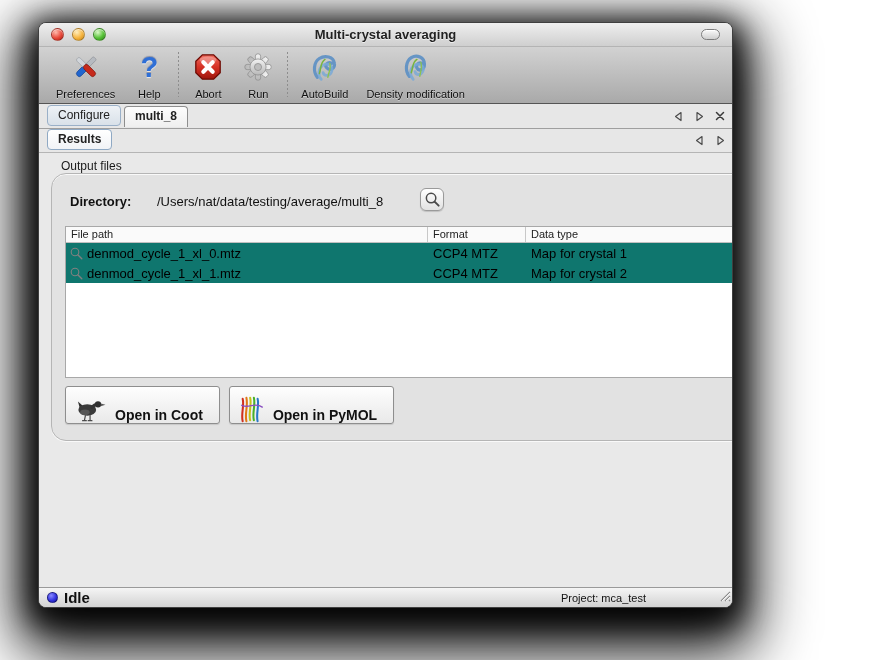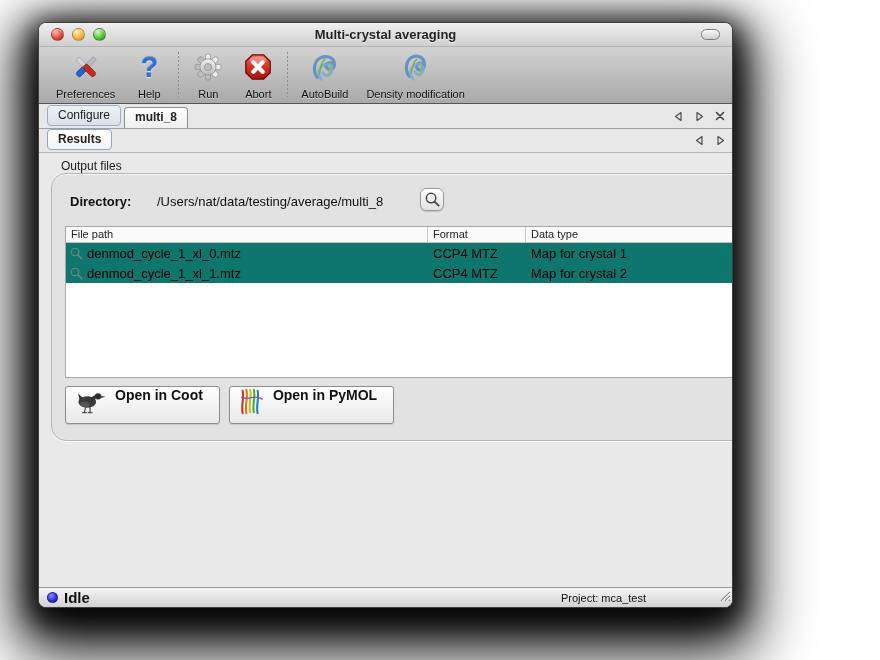--- a/index.html
+++ b/index.html
@@ -42,21 +42,21 @@
   .tb-label { font-size:11px; color:#111; margin-top:4px; white-space:nowrap;
     text-shadow:0 1px 0 rgba(255,255,255,0.45); }
   .tb-sep { width:1px; align-self:stretch; margin:5px 4px 3px 4px;
     background-image:linear-gradient(#8d8d8d 55%, transparent 45%);
     background-size:1px 4px; }
   .help-q { font-size:29px; font-weight:bold; color:#2f6fd6; line-height:30px;
     text-shadow:0 1px 1px rgba(255,255,255,0.7), 0 -1px 1px rgba(10,30,90,0.35); }
 
   
   .tabstrip { height:25px; flex:0 0 25px; background:#e7e7e7;
-    border-bottom:1px solid #9f9f9f; display:flex; align-items:flex-end;
+    border-bottom:1px solid #9f9f9f; display:flex; align-items:center;
     padding-left:8px; position:relative; }
   .tabstrip.second { height:24px; flex:0 0 24px; border-bottom-color:#b5b5b5; }
   .tab { font-size:12px; color:#222; padding:2px 10px 3px 10px; margin-right:3px;
     border:1px solid #9ab0c8; border-radius:4px; background:linear-gradient(#eef2f6,#d9e1e9);
     margin-bottom:2px; cursor:default; }
   .tab.selected { font-weight:bold; border:1px solid #8e8e8e; border-bottom:none;
     border-radius:4px 4px 0 0; background:linear-gradient(#fdfdfd,#efefef);
     margin-bottom:0; padding-bottom:4px; }
   .tab.pill-selected { font-weight:bold; border:1px solid #8fa9c4; border-radius:4px;
     background:linear-gradient(#ffffff,#f1f3f6); margin-bottom:2px; }
@@ -89,21 +89,21 @@
     border-right:1px solid #c8c8c8; overflow:hidden; white-space:nowrap; }
   .ft-header > div:last-child { border-right:none; }
   .ft-row { display:grid; grid-template-columns:362px 98px 242px 1fr;
     height:20px; flex:0 0 20px; align-items:center; background:#0f766e; cursor:default; }
   .ft-cell { font-size:13px; color:#000; padding-left:5px; white-space:nowrap; overflow:hidden; }
   .ft-cell.first { display:flex; align-items:center; gap:4px; padding-left:4px; }
 
   .btn-row { position:absolute; left:13px; top:212px; display:flex; gap:9px; }
   .big-btn { height:38px; border:1px solid #8e8e8e; border-radius:3px;
     background:linear-gradient(#fefefe,#e9e9e9);
-    display:flex; align-items:flex-start; padding:0 16px 0 8px; gap:7px;
+    display:flex; align-items:flex-end; padding:0 16px 0 8px; gap:7px;
     font-size:14px; font-weight:bold; color:#111; cursor:default;
     box-shadow:0 1px 1px rgba(0,0,0,0.12); }
 
   
   .statusbar { height:20px; flex:0 0 20px; position:relative;
     background:linear-gradient(#f5f5f5,#d2d2d2); border-top:1px solid #9a9a9a;
     display:flex; align-items:center; padding:0 8px; }
   .status-dot { width:11px; height:11px; border-radius:50%; margin-right:6px;
     background:radial-gradient(circle at 35% 30%, #8a8aff, #3434e0 55%, #14149a);
     border:1px solid rgba(0,0,20,0.4); }
@@ -159,41 +159,41 @@
     <div class="tb-item">
       <div class="tb-icon">
           <span class="help-q">?</span>
         </div>
       <div class="tb-label">Help</div>
     </div>
     <div class="tb-sep"></div>
     <div class="tb-item">
       <div class="tb-icon">
         <svg width="30" height="30" viewBox="0 0 32 32">
+          <polygon points="10,3 22,3 29,10 29,22 22,29 10,29 3,22 3,10" fill="url(#redGrad)" stroke="#6e0c05" stroke-width="1.4"></polygon>
+          <ellipse cx="16" cy="8.5" rx="9" ry="3.6" fill="rgba(255,255,255,0.3)"></ellipse>
+          <path d="M11 11 L21 21 M21 11 L11 21" stroke="#fff" stroke-width="4.4" stroke-linecap="round"></path>
+        </svg>
+      </div>
+      <div class="tb-label">Abort</div>
+    </div>
+    <div class="tb-item">
+      <div class="tb-icon">
+        <svg width="30" height="30" viewBox="0 0 32 32">
           <g fill="url(#gearGrad)" stroke="#8d8d8d" stroke-width="0.8">
             <rect x="13.2" y="2" width="5.6" height="28" rx="2.4"></rect>
             <rect x="13.2" y="2" width="5.6" height="28" rx="2.4" transform="rotate(45 16 16)"></rect>
             <rect x="13.2" y="2" width="5.6" height="28" rx="2.4" transform="rotate(90 16 16)"></rect>
             <rect x="13.2" y="2" width="5.6" height="28" rx="2.4" transform="rotate(135 16 16)"></rect>
             <circle cx="16" cy="16" r="8.6"></circle>
           </g>
           <circle cx="16" cy="16" r="3.8" fill="#bdbdbd" stroke="#8d8d8d" stroke-width="0.8"></circle>
         </svg>
       </div>
       <div class="tb-label">Run</div>
-    </div>
-    <div class="tb-item">
-      <div class="tb-icon">
-        <svg width="30" height="30" viewBox="0 0 32 32">
-          <polygon points="10,3 22,3 29,10 29,22 22,29 10,29 3,22 3,10" fill="url(#redGrad)" stroke="#6e0c05" stroke-width="1.4"></polygon>
-          <ellipse cx="16" cy="8.5" rx="9" ry="3.6" fill="rgba(255,255,255,0.3)"></ellipse>
-          <path d="M11 11 L21 21 M21 11 L11 21" stroke="#fff" stroke-width="4.4" stroke-linecap="round"></path>
-        </svg>
-      </div>
-      <div class="tb-label">Abort</div>
     </div>
     <div class="tb-sep"></div>
     <div class="tb-item">
       <div class="tb-icon">
         <svg width="32" height="32" viewBox="0 0 34 34">
           <g fill="none" stroke-linecap="round">
             <path d="M9 28 C4 22 5 12 11 8 C17 4 26 6 27 13 C28 19 22 21 19 18 C16 15 20 11 24 13" stroke="#5b8fc4" stroke-width="3.4" opacity="0.9"></path>
             <path d="M13 30 C9 26 10 18 15 15 C20 12 26 16 24 22 C22 27 16 27 15 23" stroke="#7aa9d6" stroke-width="3" opacity="0.85"></path>
             <path d="M11 24 C13 18 12 12 17 9" stroke="#79b43e" stroke-width="1.6"></path>
             <path d="M20 28 C21 22 24 18 22 13" stroke="#8cc24e" stroke-width="1.4"></path>

